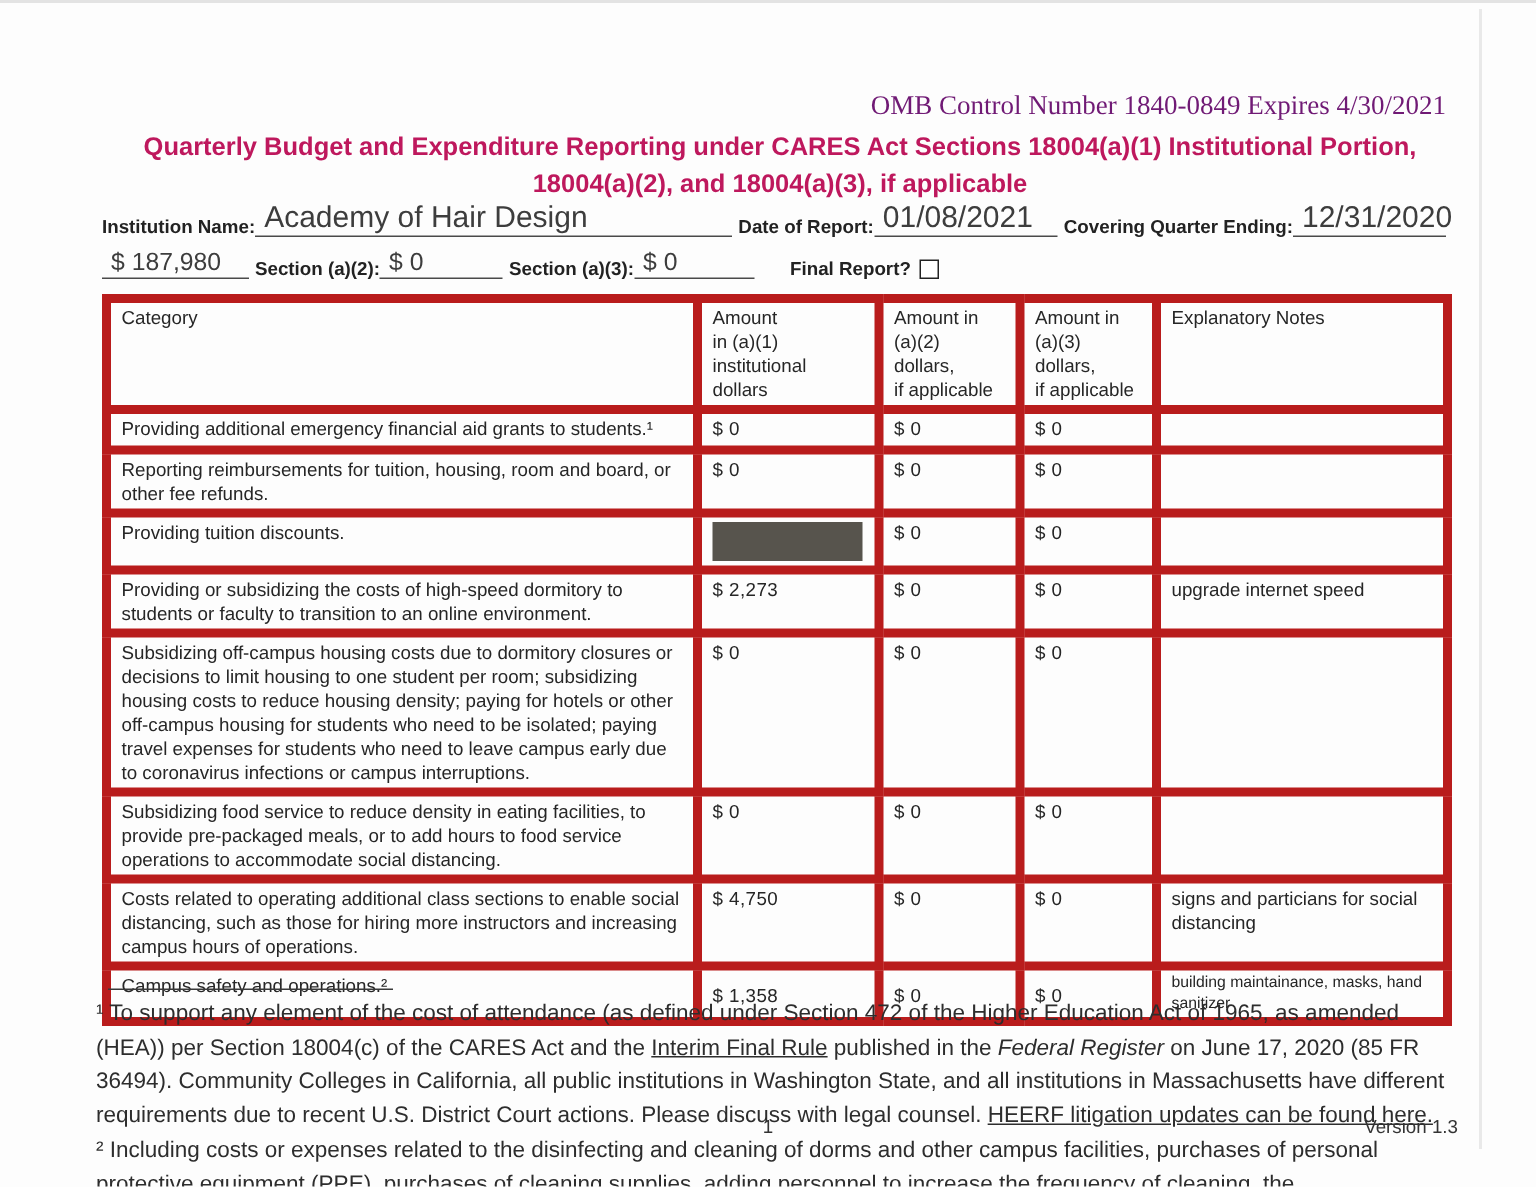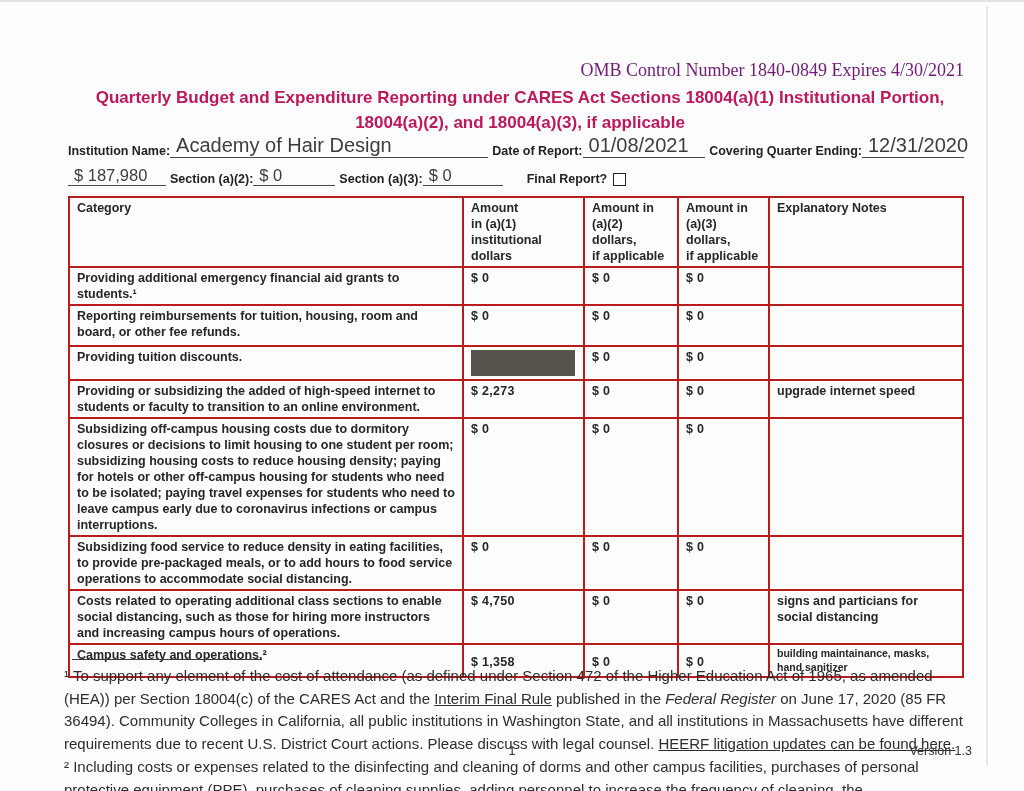--- a/index.html
+++ b/index.html
@@ -39,25 +39,25 @@
   .checkbox{
     display:inline-block;width:11px;height:11px;border:1.6px solid #222;
     vertical-align:-1px;margin-left:6px;background:#fff;
   }
 
   table.grid{
     position:absolute;top:196px;left:68px;width:894px;
     border-collapse:collapse;table-layout:fixed;
   }
   table.grid td,table.grid th{
-    border:2px solid #b91c1c;
+    border:6px solid #b91c1c;
     vertical-align:top;
     padding:2px 7px 2px 7px;
     font-size:12.5px;
-    font-weight:bold;
+    font-weight:normal;
     text-align:left;
     line-height:1.28;
     color:#262626;
   }
   table.grid{border:2px solid #2f2f2f;}
   th.th{
     text-align:center;font-weight:bold;white-space:pre-line;
     padding-top:4px;color:#1f1f1f;line-height:1.35;
   }
   col.c-cat{width:394px;}
@@ -164,21 +164,21 @@
     <tr class="r3">
       <td>Providing tuition discounts.</td>
       <td class="amount redacted">
             <div class="block"></div>
           </td>
       <td class="amount">$ 0</td>
       <td class="amount">$ 0</td>
       <td class="notes"></td>
     </tr>
     <tr class="r5">
-      <td>Providing or subsidizing the added of high-speed internet to students or faculty to transition to an online environment.</td>
+      <td>Providing or subsidizing the costs of high-speed dormitory to students or faculty to transition to an online environment.</td>
       <td class="amount">$ 2,273</td>
       <td class="amount">$ 0</td>
       <td class="amount">$ 0</td>
       <td class="notes">upgrade internet speed</td>
     </tr>
     <tr class="r6">
       <td>Subsidizing off-campus housing costs due to dormitory closures or decisions to limit housing to one student per room; subsidizing housing costs to reduce housing density; paying for hotels or other off-campus housing for students who need to be isolated; paying travel expenses for students who need to leave campus early due to coronavirus infections or campus interruptions.</td>
       <td class="amount">$ 0</td>
       <td class="amount">$ 0</td>
       <td class="amount">$ 0</td>

